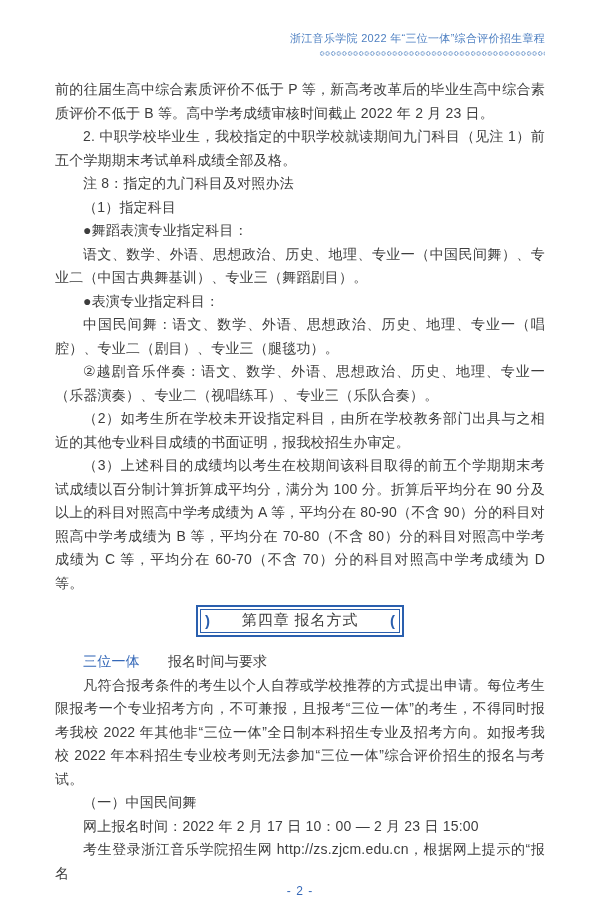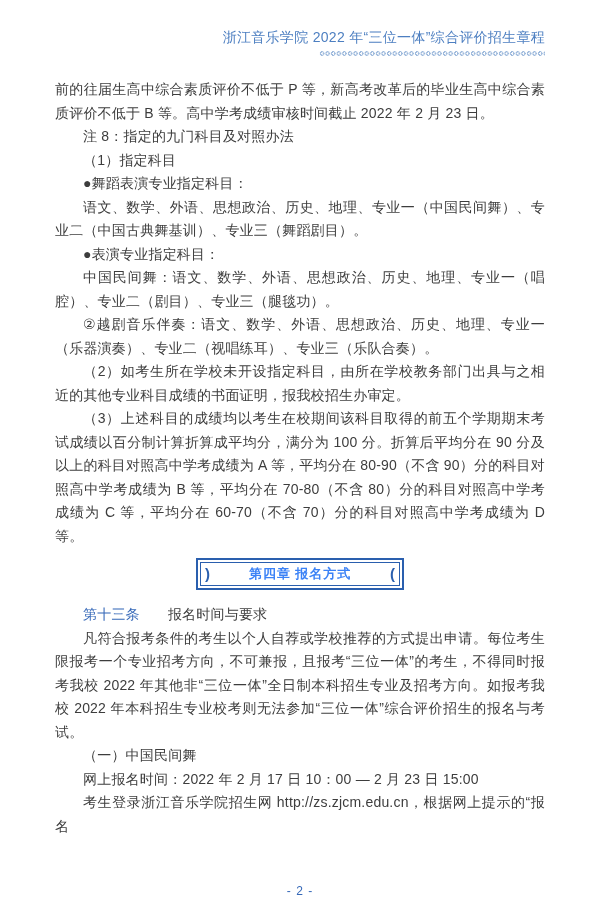--- a/index.html
+++ b/index.html
@@ -16,21 +16,21 @@
   }
   .page-inner {
     padding: 28px 55px 0 55px;
   }
   
   .running-header {
     text-align: right;
   }
   .running-header .doc-title {
     display: inline-block;
-    font-size: 14px;
+    font-size: 11px;
     line-height: 14px;
     color: #4d7fc1;
     letter-spacing: 0.3px;
   }
   .chain-line {
     margin-top: 4px;
     margin-left: auto;
     width: 226px;
     height: 7px;
     background-image: radial-gradient(circle 2.4px at 3px 3.5px,
@@ -62,23 +62,23 @@
   }
   .chapter-box::after {
     content: "";
     position: absolute;
     left: 2px; top: 2px; right: 2px; bottom: 2px;
     border: 1px solid #2a5fae;
     pointer-events: none;
   }
   .chapter-title {
     font-family: "Liberation Serif", "DejaVu Serif", serif;
-    font-size: 13px;
-    font-weight: bold;
-    color: #3b82f6;
+    font-size: 15px;
+    font-weight: normal;
+    color: #404040;
     letter-spacing: 1px;
     line-height: 21px;
   }
   .ornament {
     position: absolute;
     top: 50%;
     transform: translateY(-54%);
     font-size: 15px;
     font-weight: bold;
     color: #2a5fae;
@@ -114,40 +114,41 @@
   <div class="page-inner">
 
     <div class="running-header">
       <span class="doc-title">浙江音乐学院 2022 年“三位一体”综合评价招生章程</span>
       <div class="chain-line"></div>
     </div>
 
     <div class="doc-body">
 
       <p class="para">前的往届生高中综合素质评价不低于 P 等，新高考改革后的毕业生高中综合素质评价不低于 B 等。高中学考成绩审核时间截止 2022 年 2 月 23 日。</p>
+      <p class="para ind">2. 中职学校毕业生，我校指定的中职学校就读期间九门科目（见注 1）前五个学期期末考试单科成绩全部及格。</p>
       <p class="para ind">注 8：指定的九门科目及对照办法</p>
       <p class="para ind">（1）指定科目</p>
       <p class="para ind">●舞蹈表演专业指定科目：</p>
       <p class="para ind">语文、数学、外语、思想政治、历史、地理、专业一（中国民间舞）、专业二（中国古典舞基训）、专业三（舞蹈剧目）。</p>
       <p class="para ind">●表演专业指定科目：</p>
       <p class="para ind">中国民间舞：语文、数学、外语、思想政治、历史、地理、专业一（唱腔）、专业二（剧目）、专业三（腿毯功）。</p>
       <p class="para ind">②越剧音乐伴奏：语文、数学、外语、思想政治、历史、地理、专业一（乐器演奏）、专业二（视唱练耳）、专业三（乐队合奏）。</p>
       <p class="para ind">（2）如考生所在学校未开设指定科目，由所在学校教务部门出具与之相近的其他专业科目成绩的书面证明，报我校招生办审定。</p>
       <p class="para ind">（3）上述科目的成绩均以考生在校期间该科目取得的前五个学期期末考试成绩以百分制计算折算成平均分，满分为 100 分。折算后平均分在 90 分及以上的科目对照高中学考成绩为 A 等，平均分在 80-90（不含 90）分的科目对照高中学考成绩为 B 等，平均分在 70-80（不含 80）分的科目对照高中学考成绩为 C 等，平均分在 60-70（不含 70）分的科目对照高中学考成绩为 D 等。</p>
 
       <div class="chapter-box-wrap">
         <div class="chapter-box">
           <span class="ornament left">)</span>
           <span class="chapter-title">第四章 报名方式</span>
           <span class="ornament right">(</span>
         </div>
       </div>
 
       <p class="article-line">
-        <span class="article-number">第十三条</span>
+        <span class="article-number">三位一体</span>
         <span class="article-title">报名时间与要求</span>
       </p>
 
       <p class="para ind">凡符合报考条件的考生以个人自荐或学校推荐的方式提出申请。每位考生限报考一个专业招考方向，不可兼报，且报考“三位一体”的考生，不得同时报考我校 2022 年其他非“三位一体”全日制本科招生专业及招考方向。如报考我校 2022 年本科招生专业校考则无法参加“三位一体”综合评价招生的报名与考试。</p>
       <p class="para ind">（一）中国民间舞</p>
       <p class="para ind">网上报名时间：2022 年 2 月 17 日 10：00 — 2 月 23 日 15:00</p>
       <p class="para ind">考生登录浙江音乐学院招生网 http://zs.zjcm.edu.cn，根据网上提示的“报名</p>
 
     </div>
   </div>

